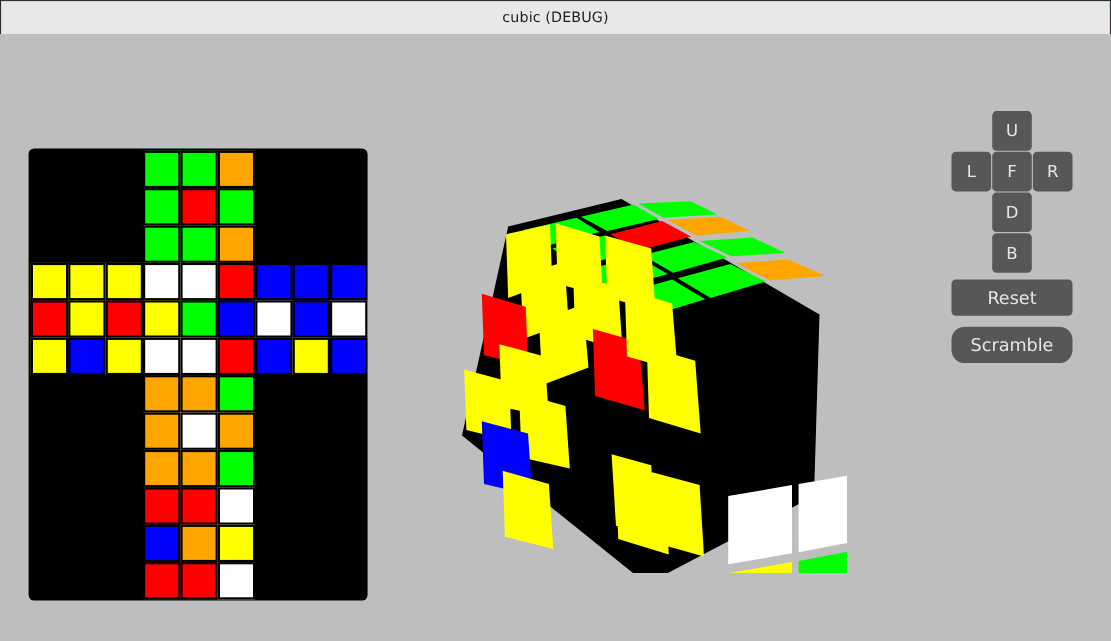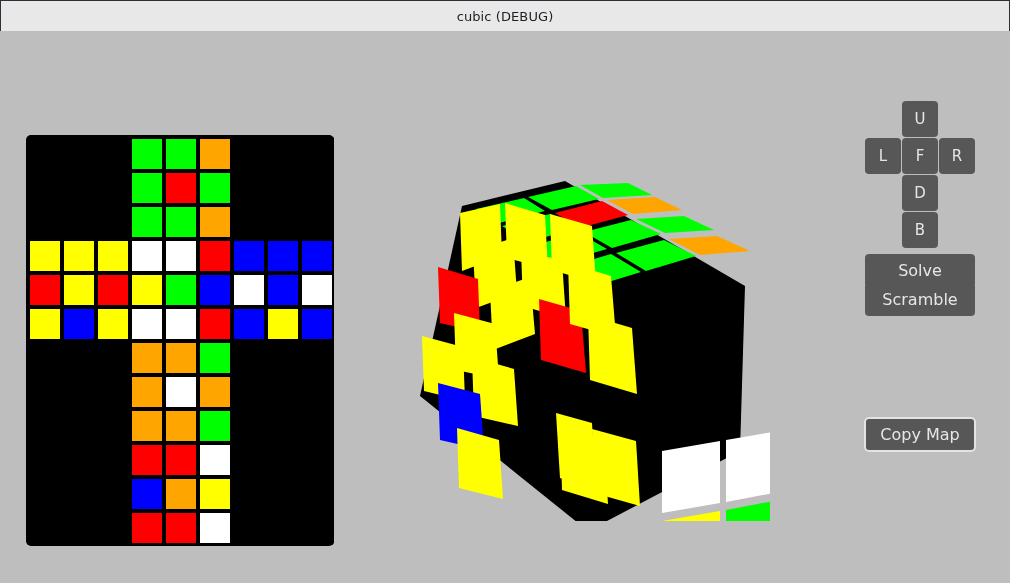--- a/index.html
+++ b/index.html
@@ -132,21 +132,21 @@
   .mb-b { left: 44px; top: 147px; }
 
   .action-btn {
     position: absolute;
     left: 7px;
     width: 110px;
     height: 33px;
     font-size: 16px;
   }
   .ab-reset    { top: 189px; }
-  .ab-scramble { top: 218px; }
+  .ab-scramble { top: 232px; border-radius: 12px; }
   .ab-solve    { top: 271px; }
   .ab-copycube { top: 312px; }
   .ab-copymap  { top: 353px; outline: 2px solid #e3e3e3; outline-offset: -1px; }
 </style>
 </head>
 <body>
 
 <div id="app">
 
   <div class="titlebar">
@@ -332,19 +332,18 @@
     </div>
 
     <div class="controls">
       <button class="btn move-btn mb-u">U</button>
       <button class="btn move-btn mb-l">L</button>
       <button class="btn move-btn mb-f">F</button>
       <button class="btn move-btn mb-r">R</button>
       <button class="btn move-btn mb-d">D</button>
       <button class="btn move-btn mb-b">B</button>
 
-      <button class="btn action-btn ab-reset">Solve</button>
+      <button class="btn action-btn ab-reset">Reset</button>
       <button class="btn action-btn ab-scramble">Scramble</button>
-      <button class="btn action-btn ab-copymap">Copy Map</button>
     </div>
 
   </div>
 </div>
 
 </body></html>

